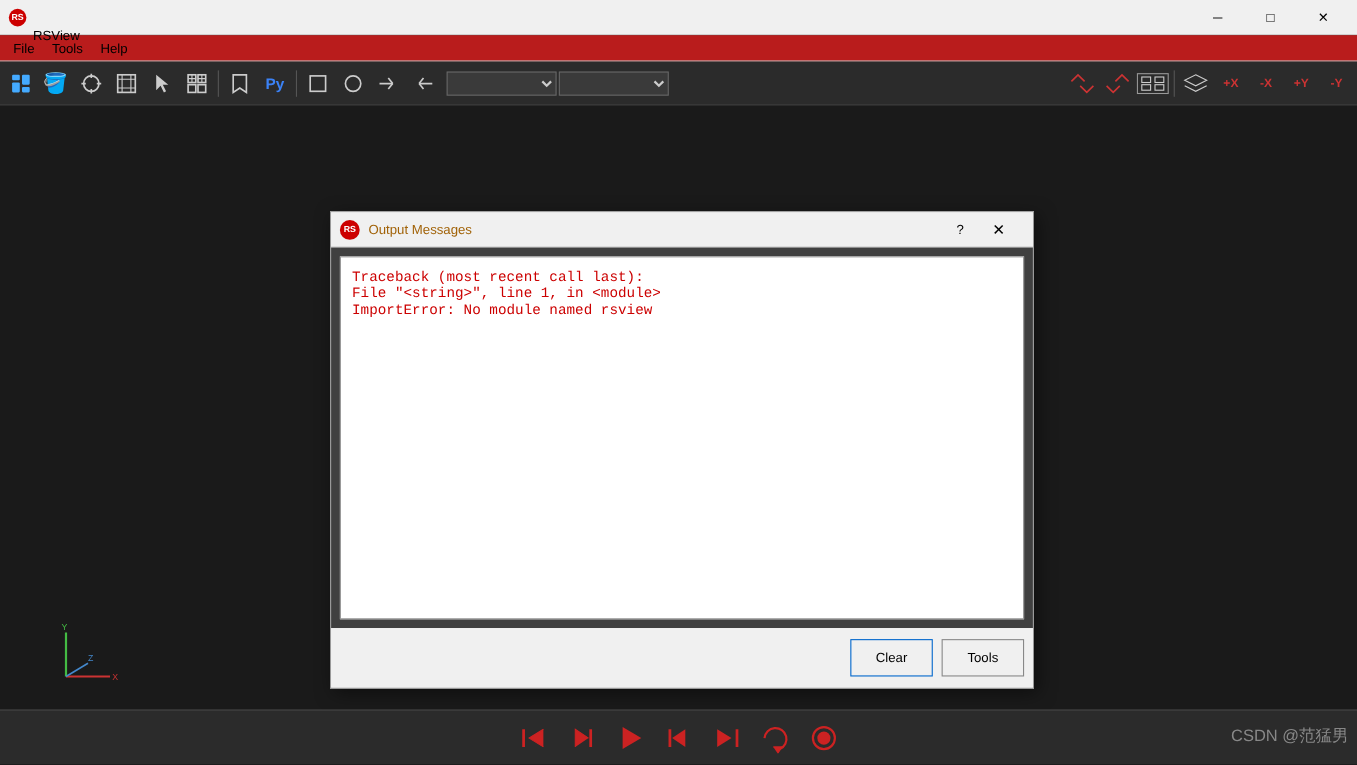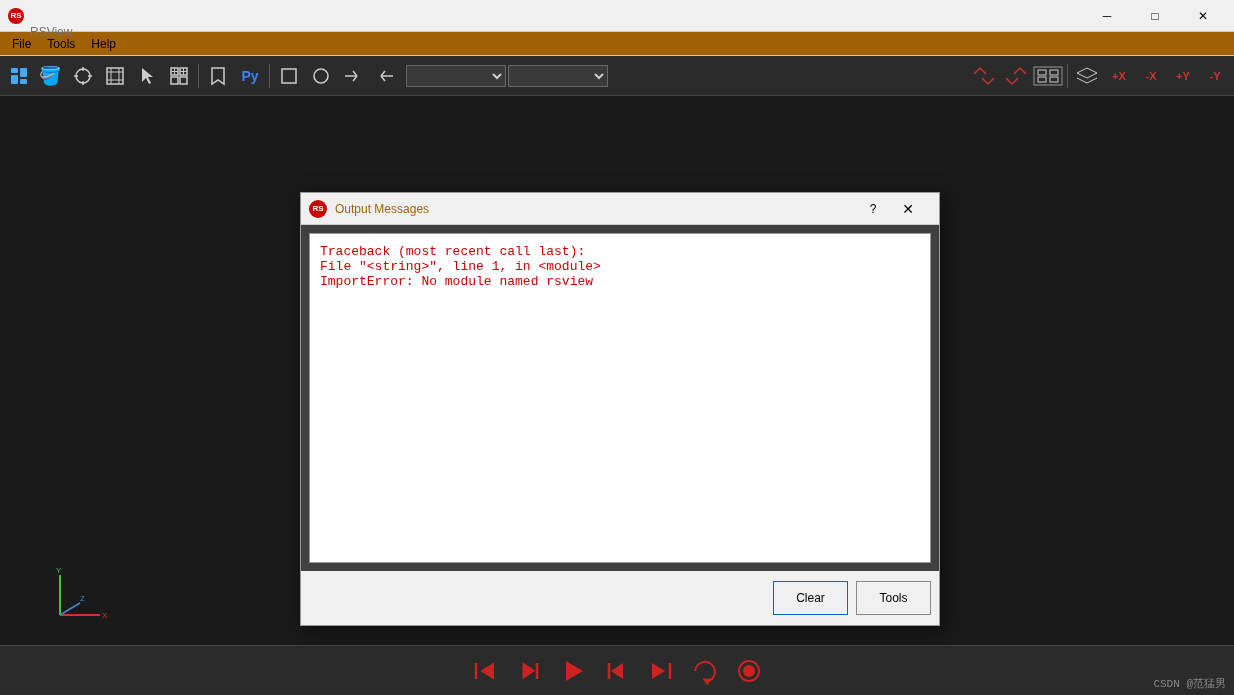--- a/index.html
+++ b/index.html
@@ -28,21 +28,21 @@
       border-radius: 50%;
       margin-right: 6px;
       font-size: 10px;
       display: flex;
       align-items: center;
       justify-content: center;
       color: white;
     }
     .title-bar-text {
       font-size: 12px;
-      color: #737373;
+      color: #000000;
       flex: 1;
       margin-top: 32px;
     }
     .title-bar-controls {
       display: flex;
       gap: 2px;
     }
     .title-bar-btn {
       width: 46px;
       height: 32px;
@@ -51,21 +51,21 @@
       justify-content: center;
       font-size: 12px;
       cursor: pointer;
       background: transparent;
       border: none;
     }
 
     
     .menu-bar {
       height: 24px;
-      background: #a16207;
+      background: #b91c1c;
       display: flex;
       align-items: center;
       padding: 0 4px;
       border-bottom: 1px solid #ccc;
     }
     .menu-item {
       padding: 2px 8px;
       font-size: 12px;
       cursor: pointer;
       color: #000;
@@ -151,24 +151,23 @@
       display: flex;
       align-items: center;
       justify-content: center;
       cursor: pointer;
       color: #cc2222;
       font-size: 18px;
     }
     .csdn-badge {
       position: absolute;
       right: 8px;
-      bottom: 4px;
-      font-size: 11px;
+      bottom: 16px;
+      font-size: 15px;
       color: #888;
-      font-family: Liberation Mono, monospace;
     }
     .dialog {
       position: absolute;
       top: 96px;
       left: 300px;
       width: 640px;
       background: #f0f0f0;
       border: 1px solid #999;
       box-shadow: 4px 4px 16px rgba(0,0,0,0.5);
       pointer-events: all;

